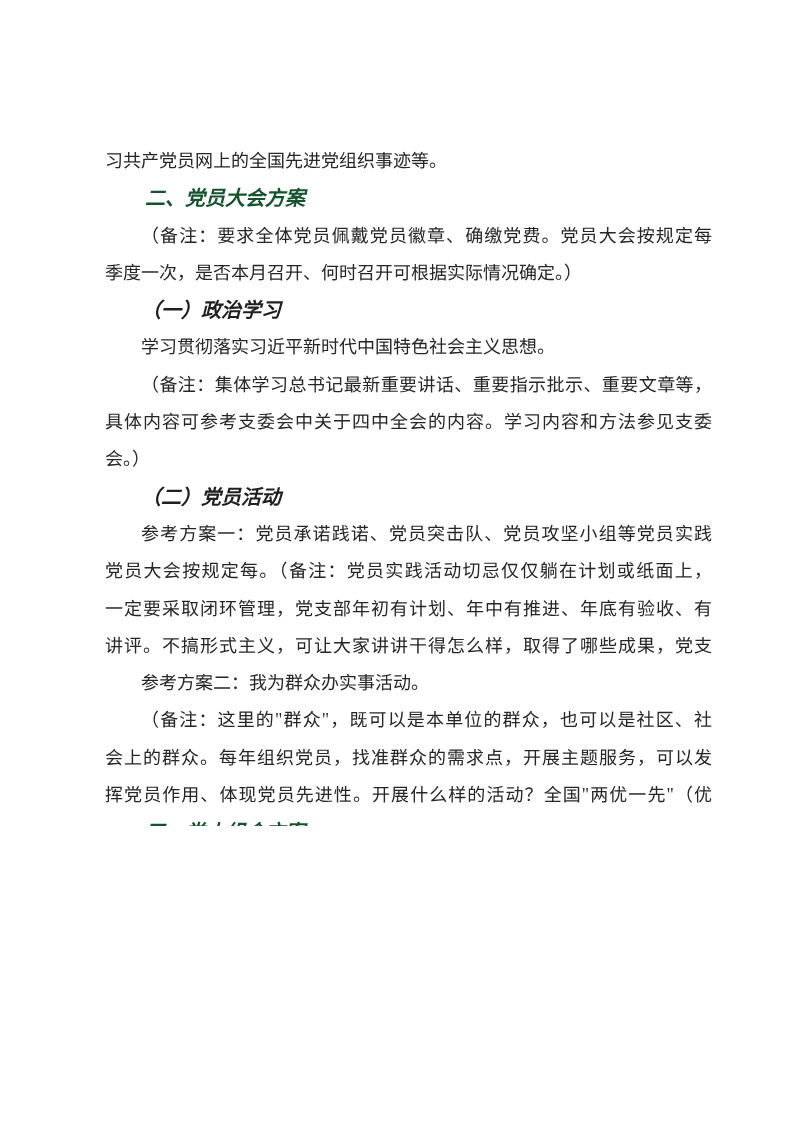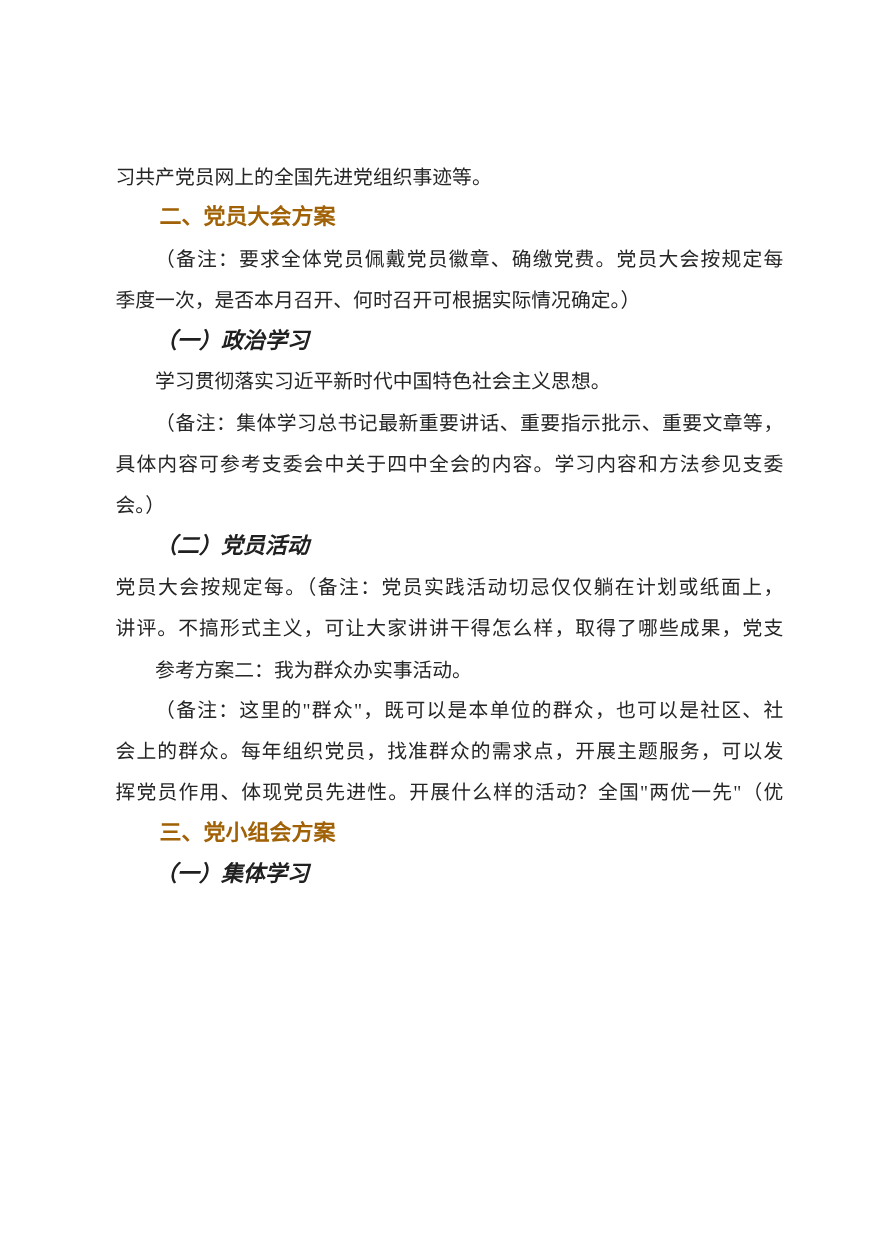--- a/index.html
+++ b/index.html
@@ -39,21 +39,22 @@
     text-align-last: justify;
     text-justify: inter-character;
   }
   .ln.indent {
     padding-left: 36px;
   }
   .ln.heading {
     font-family: "Liberation Sans", sans-serif;
     font-weight: bold;
     font-size: 20px;
-    color: #a16207;
+    color: #14532d;
+    font-style: italic;
   }
   .ln.heading.indent {
     padding-left: 40px;
   }
   .ln.sub {
     font-family: "Liberation Serif", serif;
     font-weight: 600;
     font-style: italic;
     font-size: 20px;
     color: #202020;
@@ -77,21 +78,23 @@
     <div class="ln">习共产党员网上的全国先进党组织事迹等。</div>
     <div class="ln heading indent">二、党员大会方案</div>
     <div class="ln indent justify">（备注：要求全体党员佩戴党员徽章、确缴党费。党员大会按规定每</div>
     <div class="ln">季度一次，是否本月召开、何时召开可根据实际情况确定。）</div>
     <div class="ln sub indent">（一）政治学习</div>
     <div class="ln indent">学习贯彻落实习近平新时代中国特色社会主义思想。</div>
     <div class="ln indent justify">（备注：集体学习总书记最新重要讲话、重要指示批示、重要文章等，</div>
     <div class="ln justify">具体内容可参考支委会中关于四中全会的内容。学习内容和方法参见支委</div>
     <div class="ln">会。）</div>
     <div class="ln sub indent">（二）党员活动</div>
+    <div class="ln indent justify">参考方案一：党员承诺践诺、党员突击队、党员攻坚小组等党员实践</div>
     <div class="ln justify">党员大会按规定每。（备注：党员实践活动切忌仅仅躺在计划或纸面上，</div>
+    <div class="ln justify">一定要采取闭环管理，党支部年初有计划、年中有推进、年底有验收、有</div>
     <div class="ln justify">讲评。不搞形式主义，可让大家讲讲干得怎么样，取得了哪些成果，党支</div>
     <div class="ln indent">参考方案二：我为群众办实事活动。</div>
     <div class="ln indent justify">（备注：这里的"群众"，既可以是本单位的群众，也可以是社区、社</div>
     <div class="ln justify">会上的群众。每年组织党员，找准群众的需求点，开展主题服务，可以发</div>
     <div class="ln justify">挥党员作用、体现党员先进性。开展什么样的活动？全国"两优一先"（优</div>
     <div class="ln heading indent">三、党小组会方案</div>
     <div class="ln sub indent">（一）集体学习</div>
   </div>
 
   <div class="page-footer">— 2 —</div>

